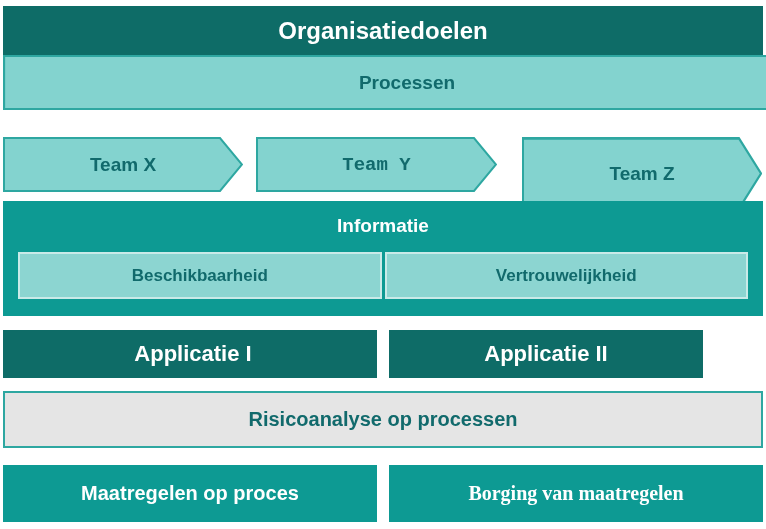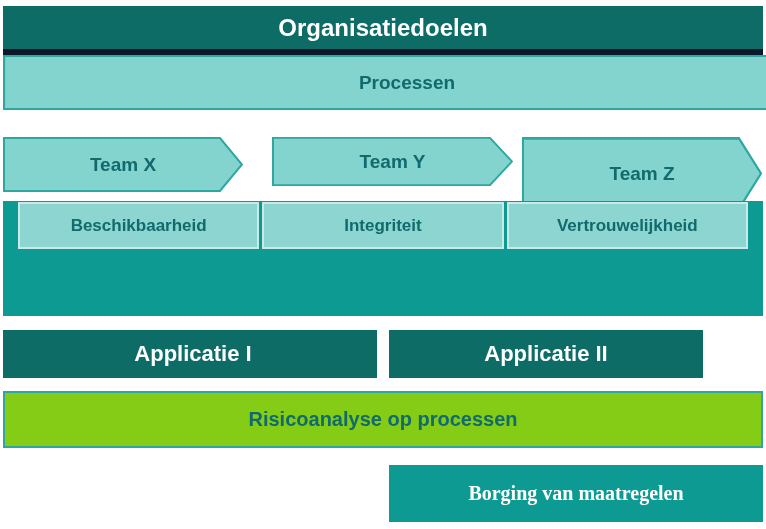--- a/index.html
+++ b/index.html
@@ -6,33 +6,33 @@
   body{font-family:"Liberation Sans","DejaVu Sans",sans-serif;}
   .stage{position:relative;width:766px;height:529px;background:#ffffff;overflow:hidden;}
 
   .abs{position:absolute;box-sizing:border-box;}
 
   
   .dark-block{
     background:#0E6C67;color:#ffffff;font-weight:bold;
     display:flex;align-items:center;justify-content:center;
   }
-  .banner{border-bottom:8px solid #0f172a;font-size:24px;}
+  .banner{border-bottom:2px solid #0f172a;font-size:24px;}
   .app-block{font-size:22px;}
 
   
   .mid-block{
     background:#0D9A93;color:#ffffff;font-weight:bold;
     display:flex;align-items:center;justify-content:center;
     font-size:20px;
   }
 
   
   .light-block{
-    background:#84cc16;border:2px solid #2EA7A1;color:#116A6C;font-weight:bold;
+    background:#e5e5e5;border:2px solid #2EA7A1;color:#116A6C;font-weight:bold;
     display:flex;align-items:center;justify-content:center;
     font-size:20px;
   }
 
   
   .arrow{position:absolute;}
   .arrow svg{position:absolute;left:0;top:0;width:100%;height:100%;display:block;}
   .arrow .arrow-label{
     position:absolute;left:0;top:0;width:100%;height:100%;
     display:flex;align-items:center;justify-content:center;
@@ -68,56 +68,57 @@
     <span class="arrow-label">Processen</span>
   </div>
 
   <div class="arrow" style="left:3px;top:137px;width:240px;height:55px;">
     <svg viewBox="0 0 240 55" preserveAspectRatio="none">
       <polygon points="1,1 217,1 239,27.5 217,54 1,54" fill="#83D3CF" stroke="#2EA7A1" stroke-width="2"></polygon>
     </svg>
     <span class="arrow-label">Team X</span>
   </div>
 
-  <div class="arrow" style="left:272px;top:137px;width:241px;height:49px;">
+  <div class="arrow" style="left:256px;top:137px;width:241px;height:55px;font-family:Liberation Mono, monospace;">
     <svg viewBox="0 0 241 55" preserveAspectRatio="none">
       <polygon points="1,1 218,1 240,27.5 218,54 1,54" fill="#83D3CF" stroke="#2EA7A1" stroke-width="2"></polygon>
     </svg>
     <span class="arrow-label">Team Y</span>
   </div>
 
   <div class="arrow" style="left:522px;top:137px;width:240px;height:73px;">
     <svg viewBox="0 0 240 55" preserveAspectRatio="none">
       <polygon points="1,1 217,1 239,27.5 217,54 1,54" fill="#83D3CF" stroke="#2EA7A1" stroke-width="2"></polygon>
     </svg>
     <span class="arrow-label">Team Z</span>
   </div>
 
   <div class="abs info-block" style="left:3px;top:201px;width:760px;height:115px;">
+    <div class="info-title">Informatie</div>
     <div class="info-row">
       <div class="info-cell">
         <span>Beschikbaarheid</span>
-      </div>
-      <div class="info-cell">
-        <span>Integriteit</span>
       </div>
       <div class="info-cell">
         <span>Vertrouwelijkheid</span>
       </div>
     </div>
   </div>
 
   <div class="abs dark-block app-block" style="left:3px;top:330px;width:374px;height:48px;padding-left:6px;">
     <span>Applicatie I</span>
   </div>
   <div class="abs dark-block app-block" style="left:389px;top:330px;width:314px;height:48px;">
     <span>Applicatie II</span>
   </div>
 
   <div class="abs light-block" style="left:3px;top:391px;width:760px;height:57px;">
     <span>Risicoanalyse op processen</span>
   </div>
 
+  <div class="abs mid-block" style="left:3px;top:465px;width:374px;height:57px;">
+    <span>Maatregelen op proces</span>
+  </div>
   <div class="abs mid-block" style="left:389px;top:465px;width:374px;height:57px;font-family:Liberation Serif, serif;">
     <span>Borging van maatregelen</span>
   </div>
 
 </div>
 
 </body></html>

